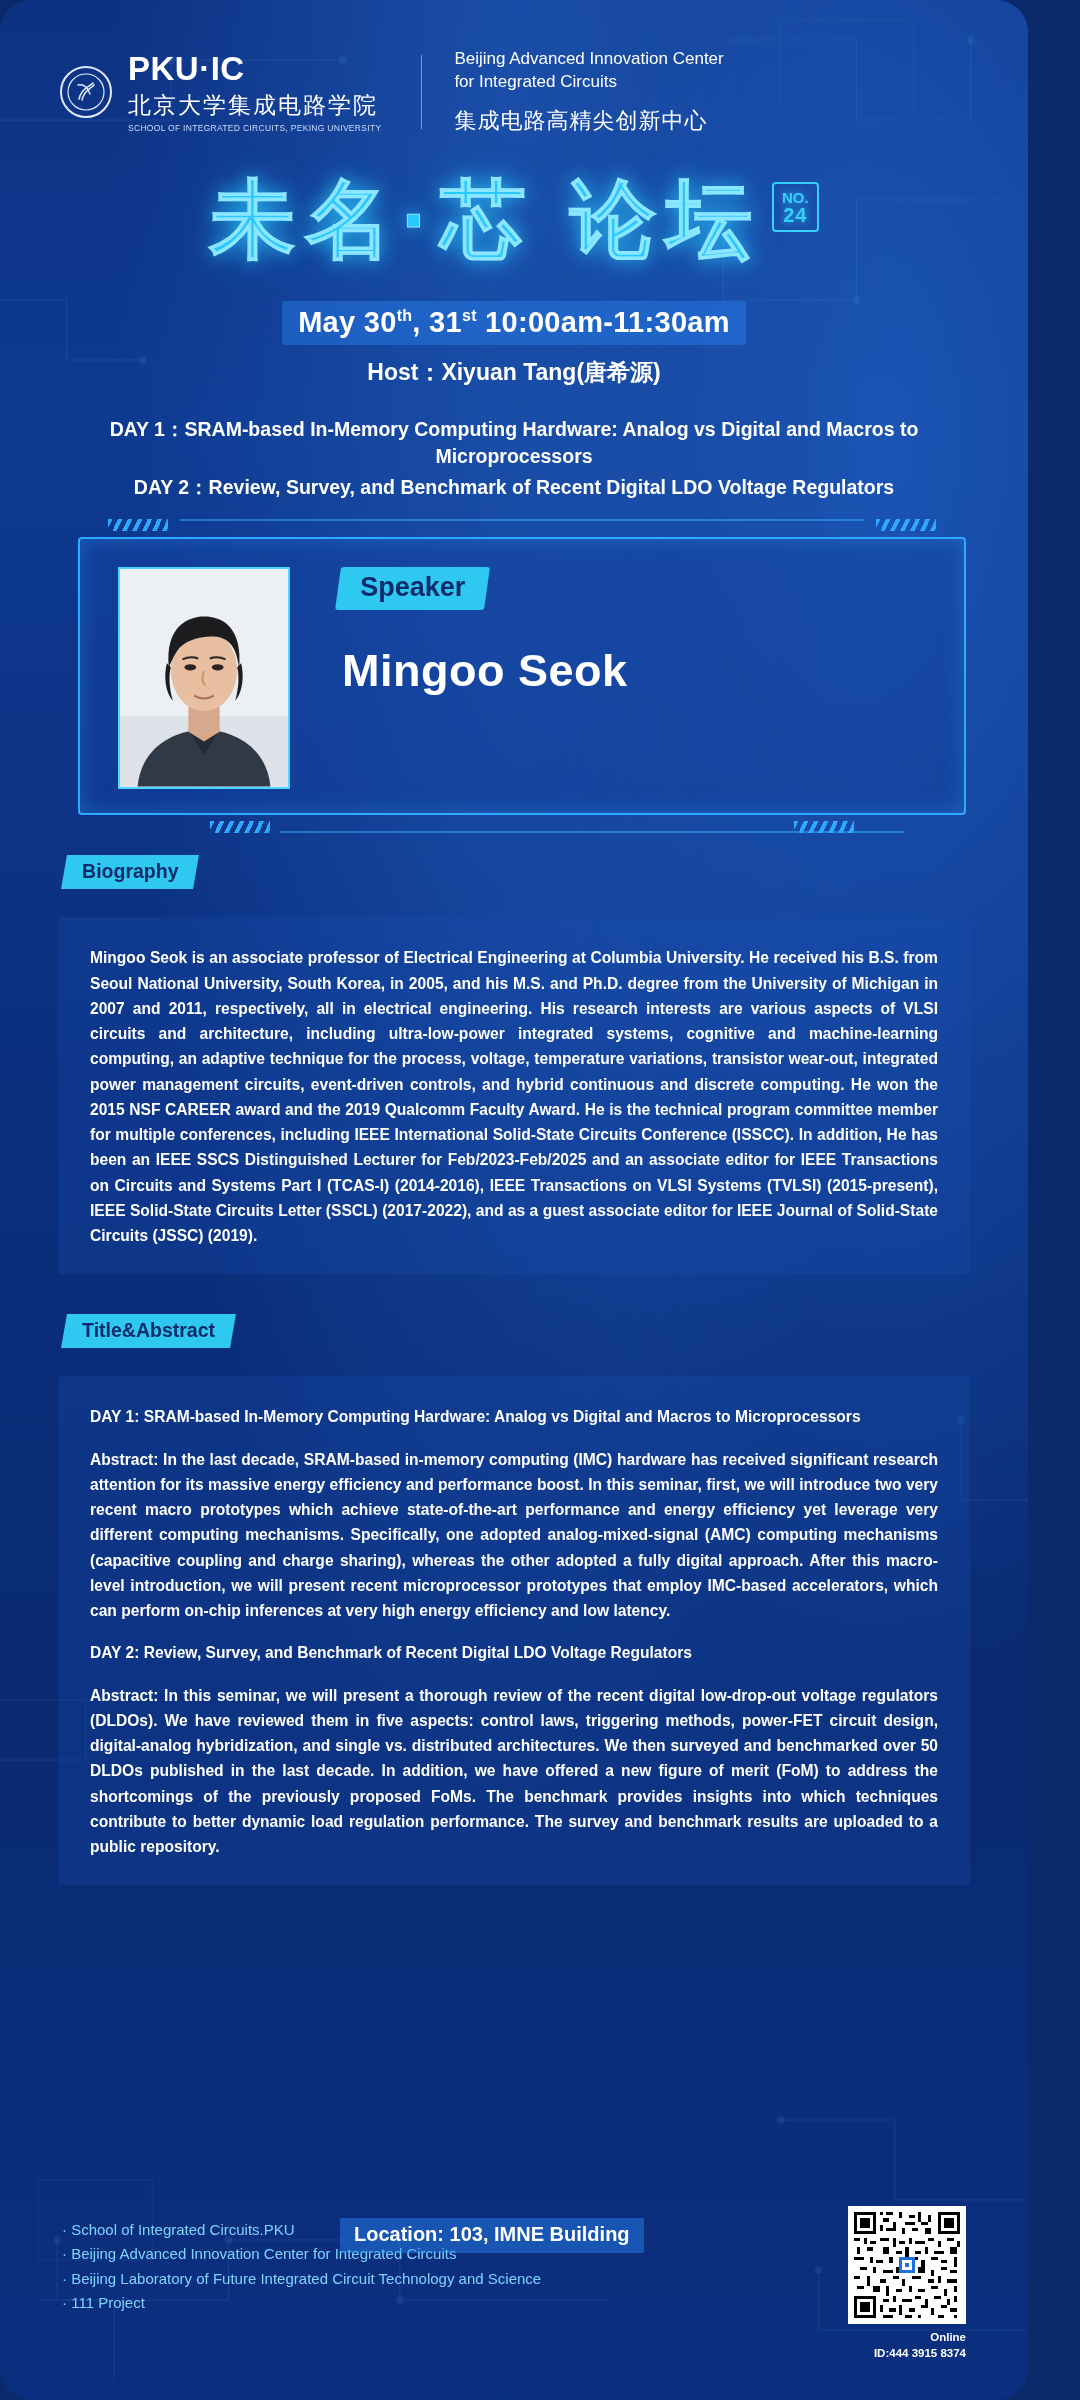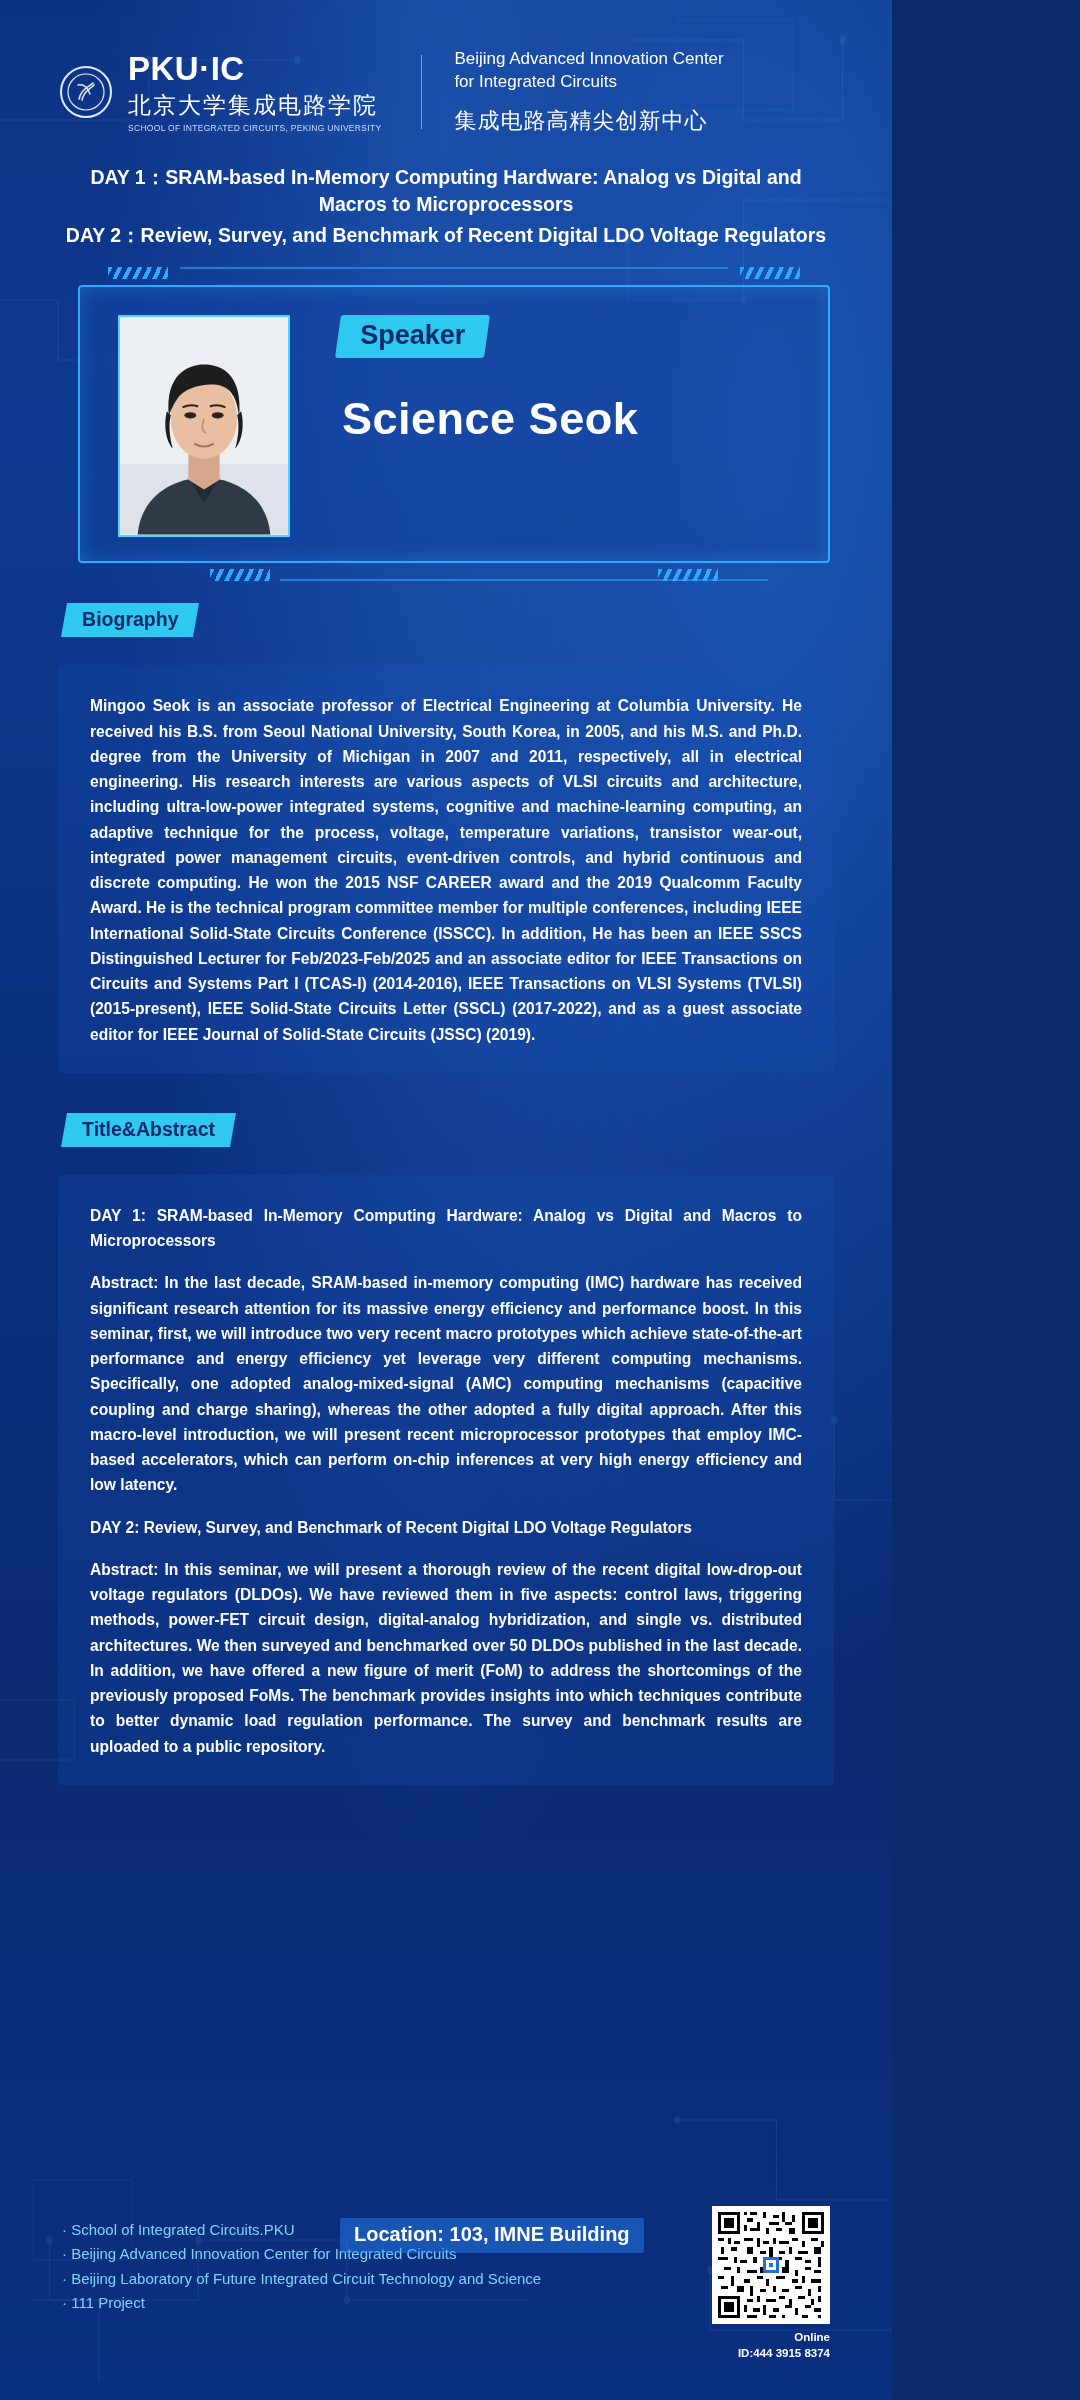--- a/index.html
+++ b/index.html
@@ -5,27 +5,28 @@
   * { box-sizing: border-box; margin: 0; padding: 0; }
   html, body {
     width: 1080px;
     height: 2400px;
     background: #0b2a6b;
     font-family: "Liberation Sans", sans-serif;
     overflow: hidden;
   }
   .poster {
     position: relative;
-    width: 892px;
+    width: 1028px;
     height: 2400px;
     background:
       radial-gradient(ellipse at 50% 5%, #1a4ea8 0%, rgba(26,78,168,0) 55%),
       radial-gradient(ellipse at 85% 18%, #1b55b4 0%, rgba(27,85,180,0) 45%),
       linear-gradient(180deg, #0d3283 0%, #0e3a91 18%, #0b2f7e 45%, #0a2a72 72%, #0b2f80 100%);
     overflow: hidden;
+    border-radius: 32px;
   }
   
   .circuit {
     position: absolute; inset: 0;
     opacity: .20;
     pointer-events: none;
   }
   .circuit svg { width: 100%; height: 100%; display: block; }
 
   
@@ -302,20 +303,29 @@
       </div>
     </div>
     <div class="divider-v"></div>
     <div class="center-texts">
       <div class="center-en">Beijing Advanced Innovation Center</div>
       <div class="center-en">for Integrated Circuits</div>
       <div class="center-cn">集成电路高精尖创新中心</div>
     </div>
   </div>
 
+  <div class="title-block">
+    <span class="big-title">未名·芯 论坛</span><span class="no-badge"><span>NO.</span><span class="num">24</span></span>
+    <div>
+      <div class="date-line">
+        <span>May 30</span><sup>th</sup><span>, 31</span><sup>st</sup><span> 10:00am-11:30am</span>
+      </div>
+    </div>
+    <div class="host-line">Host：Xiyuan Tang(唐希源)</div>
+  </div>
 
   <div class="day-lines">
     <div class="d1">DAY 1：SRAM-based In-Memory Computing Hardware: Analog vs Digital and Macros to Microprocessors</div>
     <div class="d2">DAY 2：Review, Survey, and Benchmark of Recent Digital LDO Voltage Regulators</div>
   </div>
 
   <div class="speaker-card">
     <div class="corner-deco cd-tl"></div>
     <div class="corner-deco cd-tr"></div>
     <div class="corner-deco cd-bl"></div>
@@ -343,21 +353,21 @@
         <ellipse cx="100" cy="100" rx="6" ry="3.2" fill="#2a2320"></ellipse>
         <path d="M64 92 q8 -4 16 -1" stroke="#2a2320" stroke-width="2" fill="none"></path>
         <path d="M92 91 q8 -3 16 1" stroke="#2a2320" stroke-width="2" fill="none"></path>
 
         <path d="M86 104 q-4 12 2 14" stroke="#c79472" stroke-width="2" fill="none"></path>
         <path d="M76 129 q10 6 20 0" stroke="#a8705a" stroke-width="2.2" fill="none"></path>
       </svg>
     </div>
 
     <div class="speaker-badge"><span>Speaker</span></div>
-    <div class="speaker-name">Science Seok</div>
+    <div class="speaker-name">Mingoo Seok</div>
   </div>
 
   <div class="tag-row">
     <div class="tag"><span>Biography</span></div>
   </div>
   <div class="panel">
     <div class="body-text bold">Mingoo Seok is an associate professor of Electrical Engineering at Columbia University. He received his B.S. from Seoul National University, South Korea, in 2005, and his M.S. and Ph.D. degree from the University of Michigan in 2007 and 2011, respectively, all in electrical engineering. His research interests are various aspects of VLSI circuits and architecture, including ultra-low-power integrated systems, cognitive and machine-learning computing, an adaptive technique for the process, voltage, temperature variations, transistor wear-out, integrated power management circuits, event-driven controls, and hybrid continuous and discrete computing. He won the 2015 NSF CAREER award and the 2019 Qualcomm Faculty Award. He is the technical program committee member for multiple conferences, including IEEE International Solid-State Circuits Conference (ISSCC). In addition, He has been an IEEE SSCS Distinguished Lecturer for Feb/2023-Feb/2025 and an associate editor for IEEE Transactions on Circuits and Systems Part I (TCAS-I) (2014-2016), IEEE Transactions on VLSI Systems (TVLSI) (2015-present), IEEE Solid-State Circuits Letter (SSCL) (2017-2022), and as a guest associate editor for IEEE Journal of Solid-State Circuits (JSSC) (2019).</div>
   </div>
 
   <div class="tag-row">

